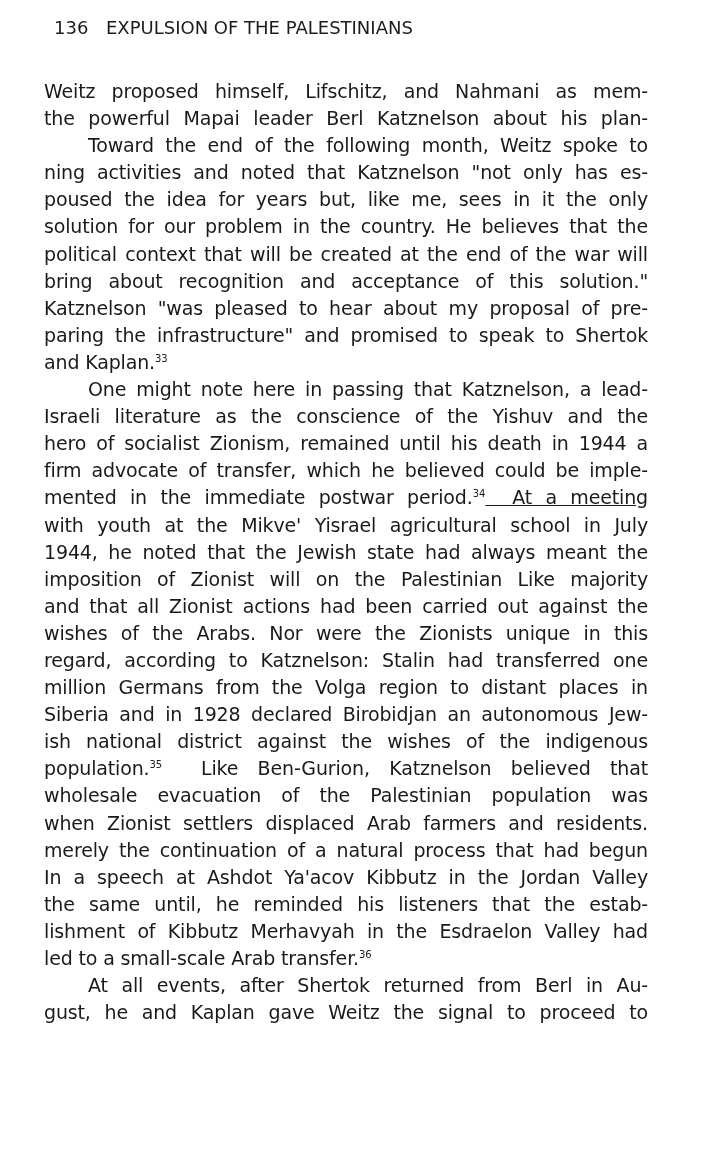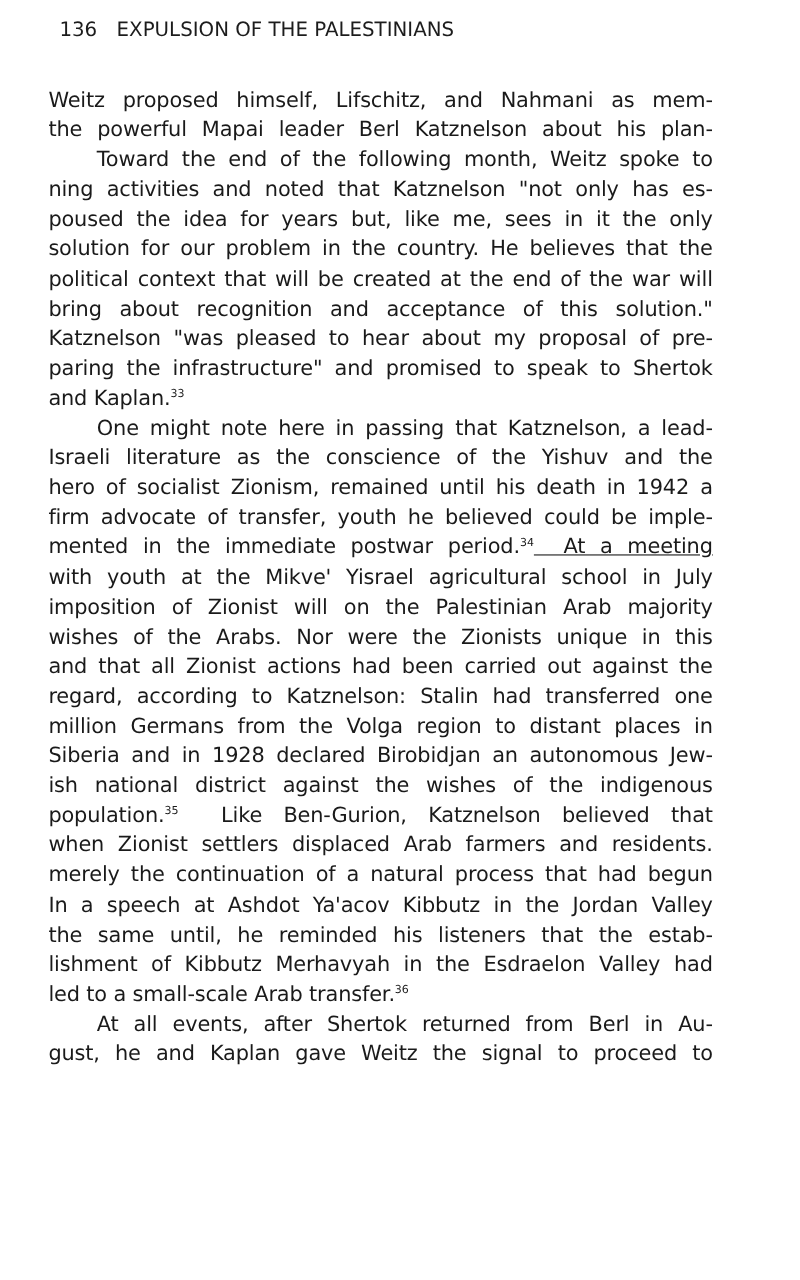--- a/index.html
+++ b/index.html
@@ -75,32 +75,34 @@
       <div class="line"><span>solution for our problem in the country.  He believes that the</span></div>
       <div class="line"><span>political context that will be created at the end of the war will</span></div>
       <div class="line"><span>bring about recognition and acceptance of this solution."</span></div>
       <div class="line"><span>Katznelson "was pleased to hear about my proposal of pre-</span></div>
       <div class="line"><span>paring the infrastructure" and promised to speak to Shertok</span></div>
       <div class="line last"><span>and Kaplan.</span><sup class="fn">33</sup></div>
     </div>
     <div>
       <div class="line indent"><span>One might note here in passing that Katznelson, a lead-</span></div>
       <div class="line"><span>Israeli literature as the conscience of the Yishuv and the</span></div>
-      <div class="line"><span>hero of socialist Zionism, remained until his death in 1942 a</span></div>
-      <div class="line"><span>firm advocate of transfer, youth he believed could be imple-</span></div>
+      <div class="line"><span>hero of socialist Zionism, remained until his death in 1944 a</span></div>
+      <div class="line"><span>firm advocate of transfer, which he believed could be imple-</span></div>
       <div class="line"><span>mented in the immediate postwar period.</span><sup class="fn">34</sup><span style="white-space: pre; text-decoration: underline;">  At a meeting</span></div>
       <div class="line"><span>with youth at the Mikve' Yisrael agricultural school in July</span></div>
-      <div class="line"><span>imposition of Zionist will on the Palestinian Arab majority</span></div>
+      <div class="line"><span>1944, he noted that the Jewish state had always meant the</span></div>
+      <div class="line"><span>imposition of Zionist will on the Palestinian Like majority</span></div>
+      <div class="line"><span>and that all Zionist actions had been carried out against the</span></div>
       <div class="line"><span>wishes of the Arabs.  Nor were the Zionists unique in this</span></div>
-      <div class="line"><span>and that all Zionist actions had been carried out against the</span></div>
       <div class="line"><span>regard, according to Katznelson: Stalin had transferred one</span></div>
       <div class="line"><span>million Germans from the Volga region to distant places in</span></div>
       <div class="line"><span>Siberia and in 1928 declared Birobidjan an autonomous Jew-</span></div>
       <div class="line"><span>ish national district against the wishes of the indigenous</span></div>
       <div class="line"><span>population.</span><sup class="fn">35</sup><span style="white-space: pre;">  Like Ben-Gurion, Katznelson believed that</span></div>
+      <div class="line"><span>wholesale evacuation of the Palestinian population was</span></div>
       <div class="line"><span>when Zionist settlers displaced Arab farmers and residents.</span></div>
       <div class="line"><span>merely the continuation of a natural process that had begun</span></div>
       <div class="line"><span>In a speech at Ashdot Ya'acov Kibbutz in the Jordan Valley</span></div>
       <div class="line"><span>the same until, he reminded his listeners that the estab-</span></div>
       <div class="line"><span>lishment of Kibbutz Merhavyah in the Esdraelon Valley had</span></div>
       <div class="line last"><span>led to a small-scale Arab transfer.</span><sup class="fn">36</sup></div>
     </div>
     <div>
       <div class="line indent"><span>At all events, after Shertok returned from Berl in Au-</span></div>
       <div class="line"><span>gust, he and Kaplan gave Weitz the signal to proceed to</span></div>

